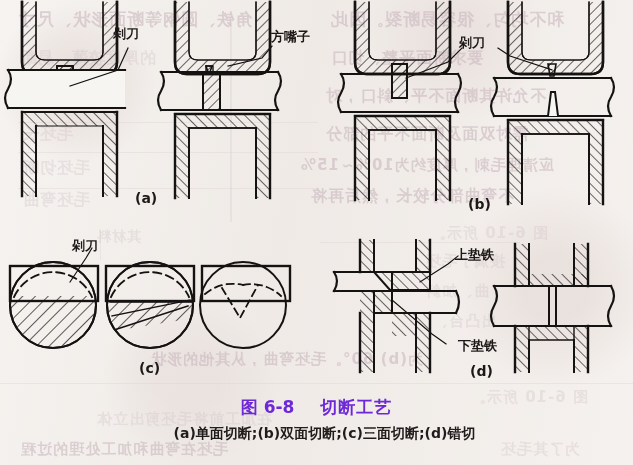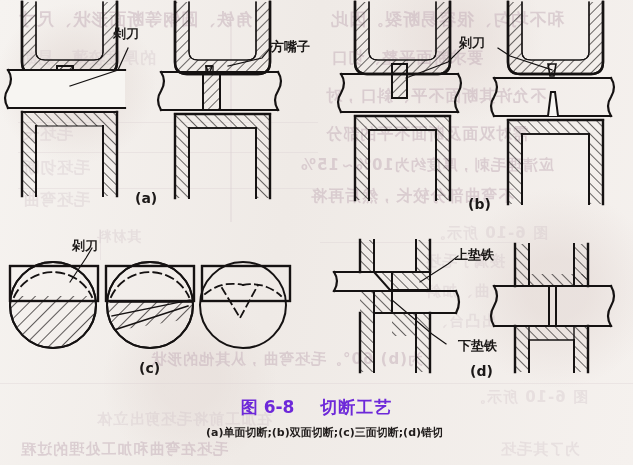--- a/index.html
+++ b/index.html
@@ -52,21 +52,21 @@
   }
   .cap-title{
     font-family:"DejaVu Sans","Liberation Sans",sans-serif;
     font-size:17px;font-weight:700;color:#6d28d9;
     letter-spacing:1px;
   }
   .cap-title .num{letter-spacing:0px;}
   .cap-sub{
     margin-top:6px;
     font-family:"DejaVu Sans","Liberation Sans",sans-serif;
-    font-size:11px;font-weight:700;color:#201c1b;
+    font-size:14px;font-weight:700;color:#201c1b;
     letter-spacing:0px;
     margin-left:16px;
   }
   .lbl{
     position:absolute;
     font-family:"DejaVu Sans","Liberation Sans",sans-serif;
     font-size:13px;font-weight:700;color:#1b1817;
     white-space:nowrap;
   }
   .panel-letter{
@@ -332,21 +332,21 @@
         <path d="M515 326 L588 326" stroke-width="2.2"></path>
         <path d="M529 340 L574 340" stroke-width="1.4"></path>
         <path d="M515 326 L515 372 M588 326 L588 372 M529 340 L529 372 M574 340 L574 372" stroke-width="2"></path>
       </g>
 
     </g>
   </svg>
 
   <div class="lbl" style="left:113px;top:25px;">剁刀</div>
 
-  <div class="lbl" style="left:271px;top:38px;font-family:Liberation Serif, serif;">方嘴子</div>
+  <div class="lbl" style="left:271px;top:28px;font-family:Liberation Serif, serif;">方嘴子</div>
 
   <div class="lbl" style="left:459px;top:34px;">剁刀</div>
 
   <div class="lbl" style="left:72px;top:237px;">剁刀</div>
 
   <div class="lbl" style="left:455px;top:246px;">上垫铁</div>
 
   <div class="lbl" style="left:458px;top:337px;">下垫铁</div>
 
   <div class="panel-letter" style="left:135px;top:190px;">(a)</div>

